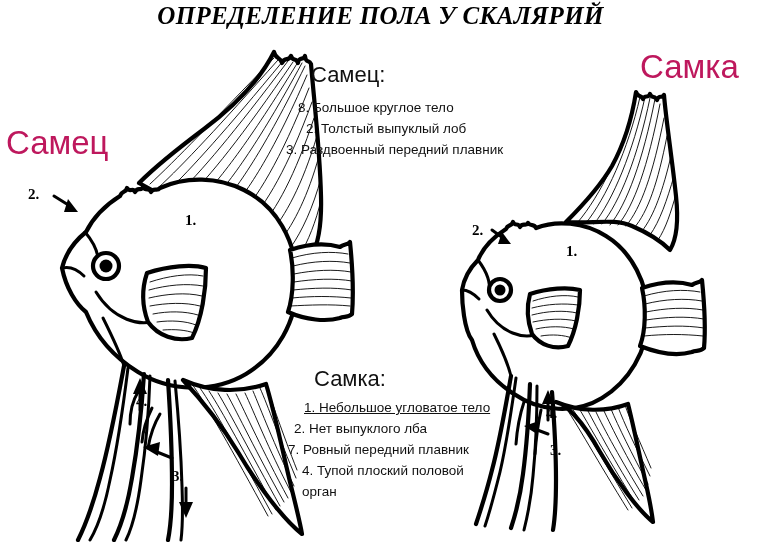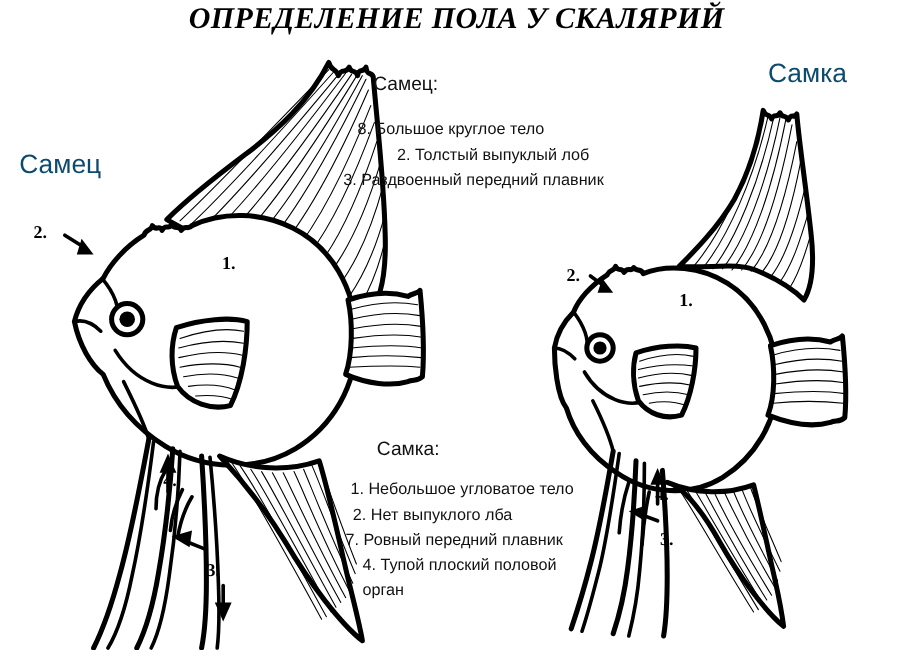--- a/index.html
+++ b/index.html
@@ -9,43 +9,43 @@
   #stage{position:absolute;inset:0;width:761px;height:542px;padding-left:12px;}
 
   .title{
     position:absolute;left:0;top:2px;width:761px;text-align:center;
     font-family:"Liberation Serif",serif;
     font-weight:bold;font-style:italic;font-size:25px;letter-spacing:.3px;
     color:#000;white-space:nowrap;
   }
 
   .big-label{
-    position:absolute;font-size:22px;font-weight:400;color:#0c4a6e;
+    position:absolute;font-size:33px;font-weight:400;color:#be185d;
     font-family:"Liberation Sans",sans-serif;white-space:nowrap;text-align:center;
   }
-  #label-male-big{left:16px;top:124px;}
+  #label-male-big{left:6px;top:124px;}
   #label-female-big{left:640px;top:48px;}
 
   .list-head{
-    position:absolute;font-size:16px;color:#111;white-space:nowrap;
+    position:absolute;font-size:22px;color:#111;white-space:nowrap;
     font-family:"Liberation Sans",sans-serif;
   }
   #head-male{left:311px;top:62px;}
   #head-female{left:314px;top:366px;}
 
   .spec-list{position:absolute;font-size:13.5px;line-height:1.55;color:#111;}
   #list-male{left:286px;top:98px;width:230px;}
   #list-female{left:286px;top:398px;width:215px;}
   .spec-list .li{white-space:nowrap;}
   .spec-list .li.wrap{white-space:normal;}
   #list-male .li:nth-child(1){margin-left:12px;}
-  #list-male .li:nth-child(2){margin-left:20px;text-align:center;}
+  #list-male .li:nth-child(2){margin-left:20px;}
   #list-male .li:nth-child(3){}
   #list-male .li:nth-child(4){margin-left:32px;}
-  #list-female .li:nth-child(1){margin-left:6px;}
+  #list-female .li:nth-child(1){margin-left:18px;text-decoration:underline;}
   #list-female .li:nth-child(2){margin-left:8px;}
   #list-female .li:nth-child(3){margin-left:2px;}
   #list-female .li:nth-child(4){margin-left:16px;}
 
   .callout{
     position:absolute;font-weight:bold;font-size:15px;color:#000;
     font-family:"Liberation Serif",serif;
   }
   #m-num-2{left:28px;top:186px;}
   #m-num-1{left:185px;top:212px;}

